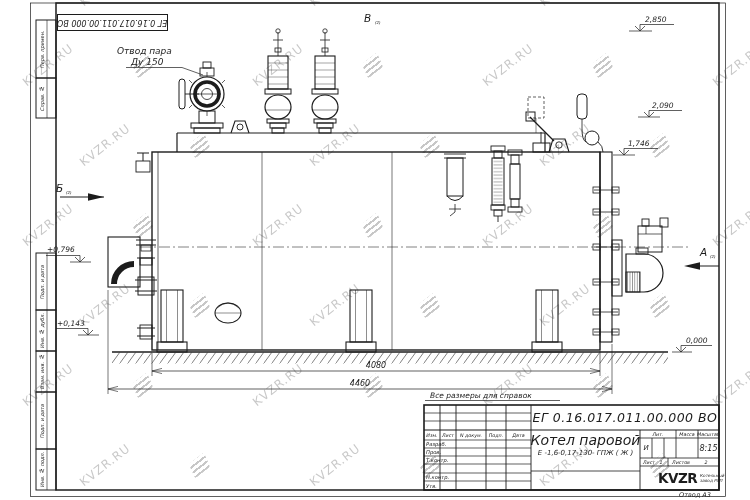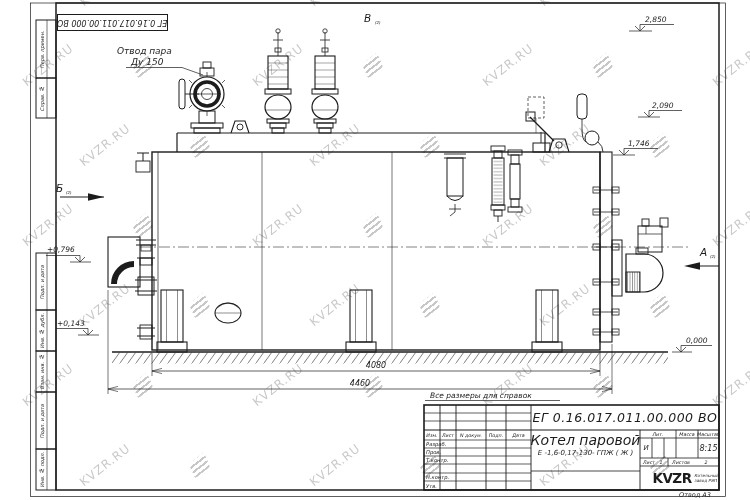--- a/index.html
+++ b/index.html
@@ -33,21 +33,21 @@
   .it { font-style:italic; }
   .left-pad { justify-content:flex-start; padding-left:2px; }
   #tb-designation { font-size:12.5px; letter-spacing:.5px; }
   .tb-h { font-size:4.8px; }
   .tb-row { font-size:5.2px; }
 
   #logo-box { display:flex; align-items:center; }
   #logo-coil { width:11px; height:15px; margin-left:5px;
                background:repeating-linear-gradient(90deg,#111 0 2px,transparent 2px 3.6px);
                border-radius:2px; }
-  #logo-word { font-size:13.5px; font-weight:800; letter-spacing:-0.5px; margin-left:7px; }
+  #logo-word { font-size:13.5px; font-weight:800; letter-spacing:-0.5px; margin-left:13px; }
   #logo-sub { font-size:4.2px; font-style:italic; line-height:5px; margin-left:3px; }
 </style>
 </head>
 <body>
 
 <div id="watermarks">
     <span class="wm-text" style="left: 75px; top: -22px;">KVZR.RU</span>
     <span class="wm-text" style="left: 305px; top: -22px;">KVZR.RU</span>
     <span class="wm-text" style="left: 535px; top: -22px;">KVZR.RU</span>
     <span class="wm-text" style="left: 18px; top: 58px;">KVZR.RU</span>

